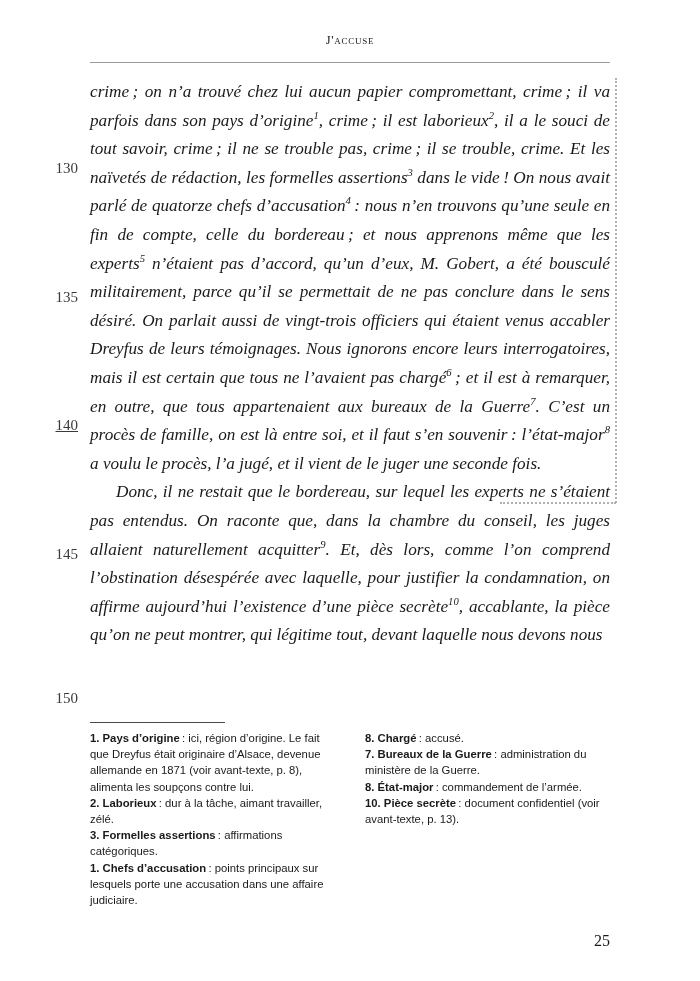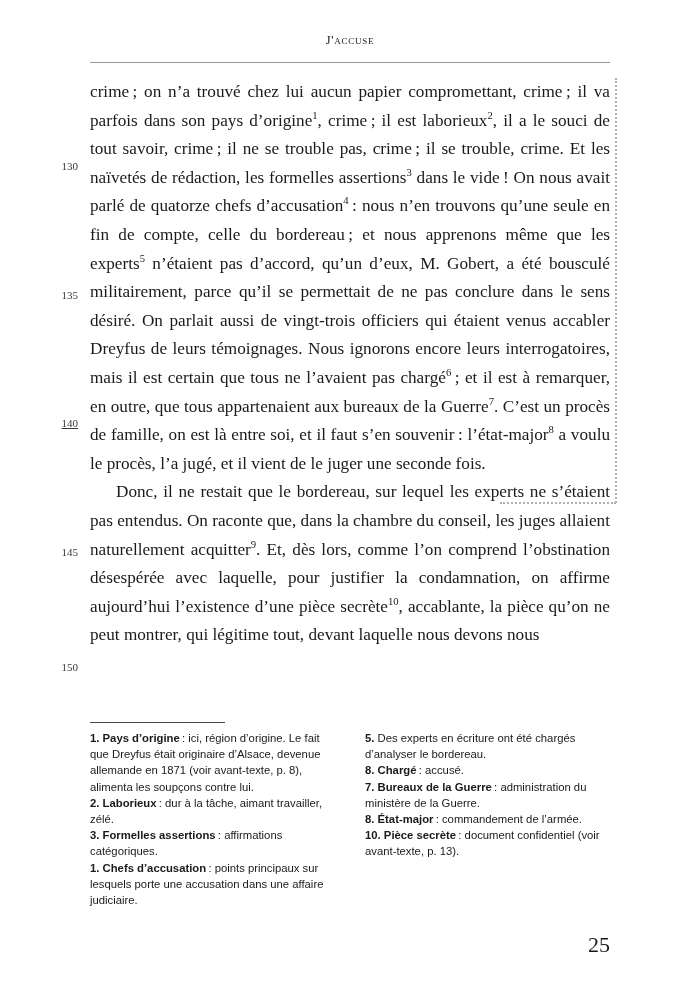--- a/index.html
+++ b/index.html
@@ -63,20 +63,21 @@
     height: 0;
     border-top: 2px dotted #b0b0b0;
   }
 
   
   .body-block {
     position: absolute;
     top: 78px;
     left: 90px;
     width: 520px;
+    font-style: italic;
   }
   p.para {
     margin: 0;
     font-size: 17.2px;
     line-height: 28.6px;
     text-align: justify;
     text-justify: inter-word;
     hyphens: manual;
   }
   p.para.indent {
@@ -92,21 +93,21 @@
   .line-numbers {
     position: absolute;
     top: 78px;
     left: 40px;
     width: 38px;
   }
   .line-number {
     position: absolute;
     right: 0;
     font-family: "Liberation Serif", serif;
-    font-size: 11px;
+    font-size: 15px;
     color: #3a3a3a;
     text-align: right;
     width: 38px;
   }
 
   
   .notes-rule {
     position: absolute;
     top: 722px;
     left: 90px;
@@ -138,21 +139,21 @@
   }
 
   
   .folio {
     position: absolute;
     top: 932px;
     left: 90px;
     width: 520px;
     text-align: right;
     font-family: "Liberation Serif", serif;
-    font-size: 22px;
+    font-size: 16px;
     color: #1a1a1a;
   }
 </style>
 </head>
 <body>
 
 <div class="page">
 
   <div class="running-head">
     <span class="small-caps">J'accuse</span>
@@ -160,38 +161,37 @@
   <div class="rule"></div>
 
   <div class="dotted-right"></div>
   <div class="dotted-bottom"></div>
 
   <div class="line-numbers">
       <div class="line-number" style="top: 82px;">130</div>
       <div class="line-number" style="top: 211px;">135</div>
       <div class="line-number" style="top: 339px; text-decoration: underline;">140</div>
       <div class="line-number" style="top: 468px;">145</div>
-      <div class="line-number" style="top: 583px;">150</div>
+      <div class="line-number" style="top: 612px;">150</div>
     </div>
 
   <div class="body-block">
       <p class="para">crime ; on n’a trouvé chez lui aucun papier compromettant, crime ; il va parfois dans son pays d’origine<sup>1</sup>, crime ; il est laborieux<sup>2</sup>, il a le souci de tout savoir, crime ; il ne se trouble pas, crime ; il se trouble, crime. Et les naïvetés de rédaction, les formelles assertions<sup>3</sup> dans le vide ! On nous avait parlé de quatorze chefs d’accusation<sup>4</sup> : nous n’en trouvons qu’une seule en fin de compte, celle du bordereau ; et nous apprenons même que les experts<sup>5</sup> n’étaient pas d’accord, qu’un d’eux, M. Gobert, a été bousculé militairement, parce qu’il se permettait de ne pas conclure dans le sens désiré. On parlait aussi de vingt-trois officiers qui étaient venus accabler Dreyfus de leurs témoignages. Nous ignorons encore leurs interrogatoires, mais il est certain que tous ne l’avaient pas chargé<sup>6</sup> ; et il est à remarquer, en outre, que tous appartenaient aux bureaux de la Guerre<sup>7</sup>. C’est un procès de famille, on est là entre soi, et il faut s’en souvenir : l’état-major<sup>8</sup> a voulu le procès, l’a jugé, et il vient de le juger une seconde fois.</p>
       <p class="para indent">Donc, il ne restait que le bordereau, sur lequel les experts ne s’étaient pas entendus. On raconte que, dans la chambre du conseil, les juges allaient naturellement acquitter<sup>9</sup>. Et, dès lors, comme l’on comprend l’obstination désespérée avec laquelle, pour justifier la condamnation, on affirme aujourd’hui l’existence d’une pièce secrète<sup>10</sup>, accablante, la pièce qu’on ne peut montrer, qui légitime tout, devant laquelle nous devons nous</p>
     </div>
 
   <div class="notes-rule"></div>
   <div class="notes">
     <div class="notes-col">
         <p class="note"><b>1. Pays d’origine</b> : ici, région d’origine. Le fait que Dreyfus était originaire d’Alsace, devenue allemande en 1871 (voir avant-texte, p. 8), alimenta les soupçons contre lui.</p>
         <p class="note"><b>2. Laborieux</b> : dur à la tâche, aimant travailler, zélé.</p>
         <p class="note"><b>3. Formelles assertions</b> : affirmations catégoriques.</p>
         <p class="note"><b>1. Chefs d’accusation</b> : points principaux sur lesquels porte une accusation dans une affaire judiciaire.</p>
       </div>
     <div class="notes-col">
-        <p class="note"><b>5.</b> Des experts en écriture ont été chargés d’analyser le bordereau.</p>
         <p class="note"><b>8. Chargé</b> : accusé.</p>
         <p class="note"><b>7. Bureaux de la Guerre</b> : administration du ministère de la Guerre.</p>
         <p class="note"><b>8. État-major</b> : commandement de l’armée.</p>
         <p class="note"><b>10. Pièce secrète</b> : document confidentiel (voir avant-texte, p. 13).</p>
       </div>
   </div>
 
   <div class="folio">25</div>
 
 </div>

